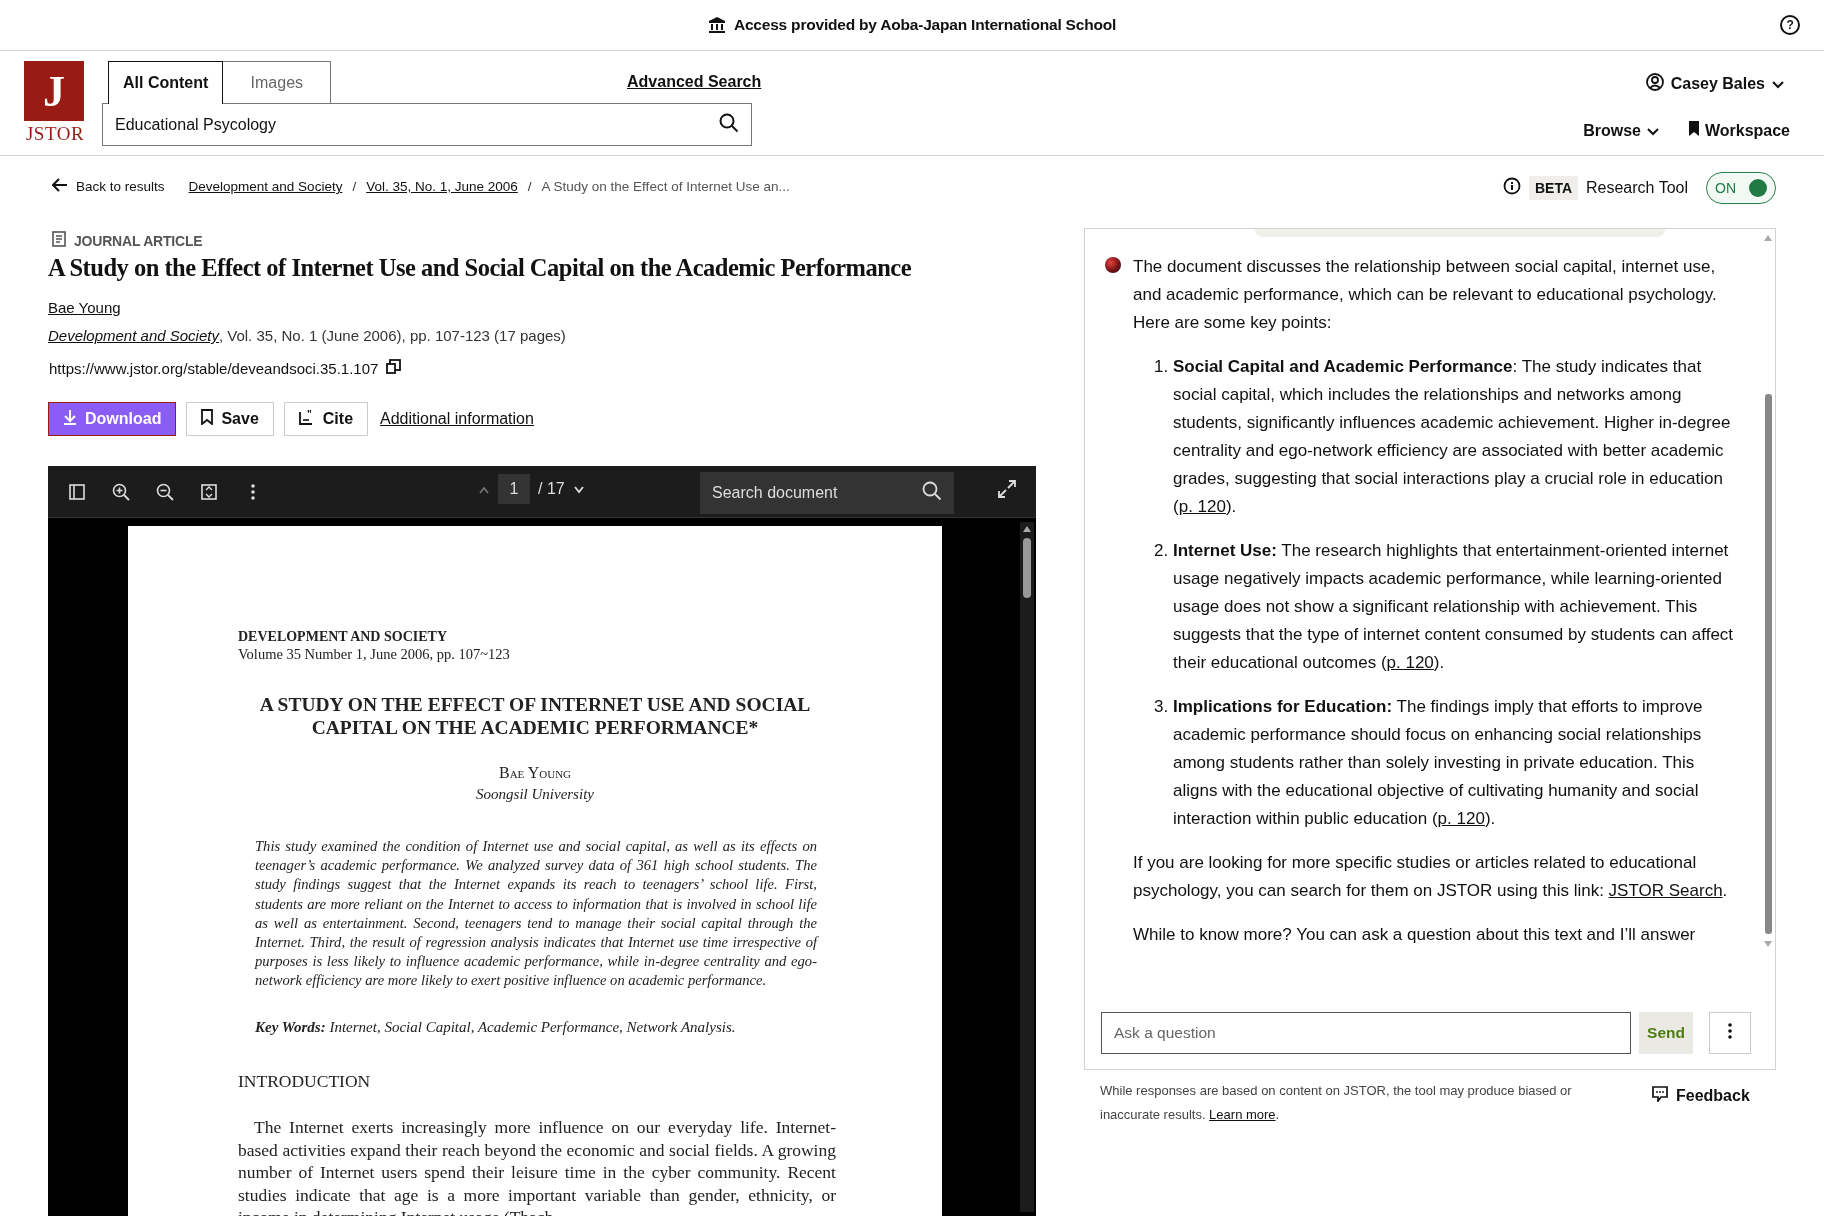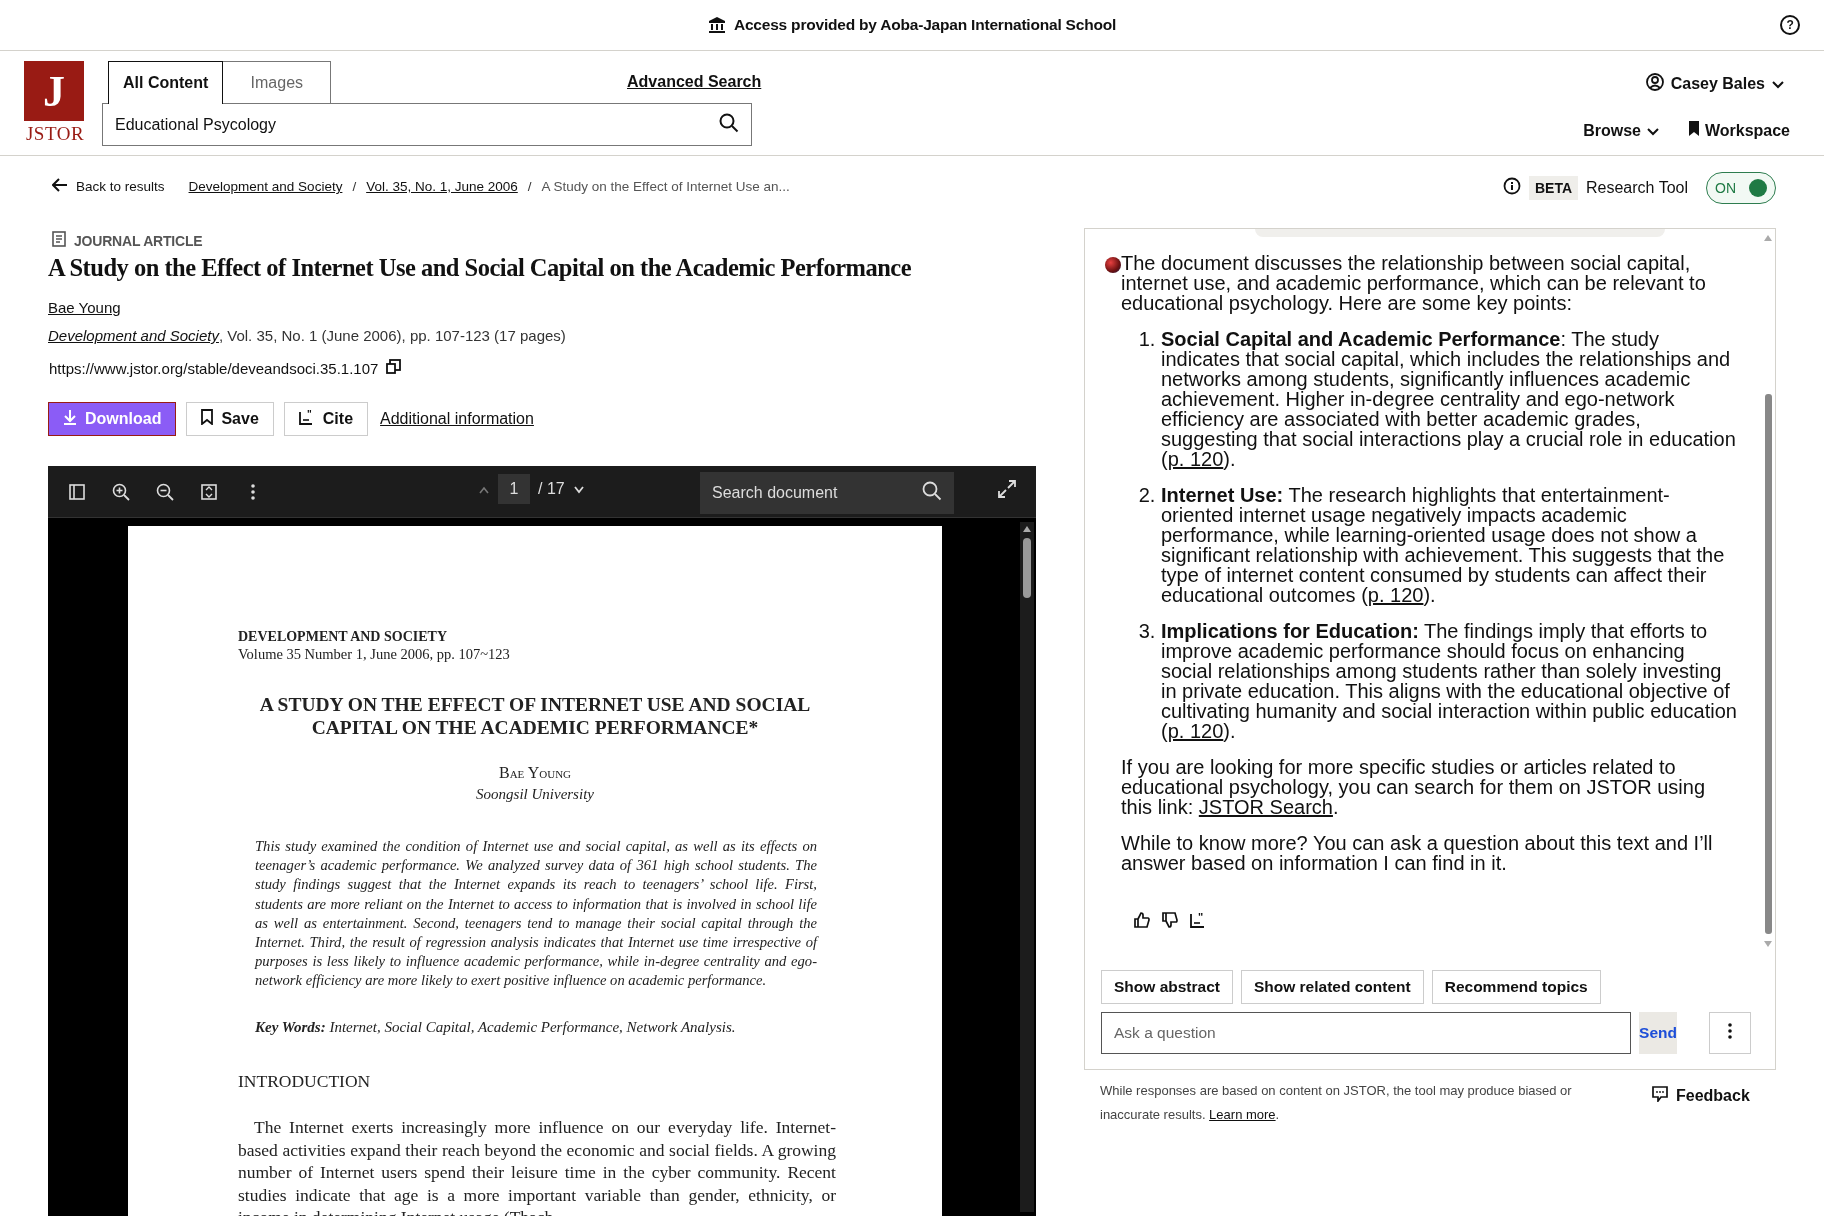--- a/index.html
+++ b/index.html
@@ -73,35 +73,35 @@
   .pg-abstract { position: absolute; left: 127px; top: 311px; width: 562px; font-size: 14.6px; line-height: 19.2px; font-style: italic; text-align: justify; }
   .pg-kw { position: absolute; left: 127px; top: 493px; font-size: 15px; font-style: italic; }
   .pg-kw b { font-style: italic; }
   .pg-intro { position: absolute; left: 110px; top: 545px; font-size: 17.5px; }
   .pg-body { position: absolute; left: 110px; top: 590px; width: 598px; font-size: 17.5px; line-height: 22.5px; text-align: justify; text-indent: 16px; }
 
   
   .panel { position: absolute; left: 1084px; top: 228px; width: 692px; height: 842px; border: 1px solid #d4d2cc; background: #fff; }
   .panel .topfade { position: absolute; left: 170px; top: 0; width: 410px; height: 8px; background: #f0efec; border-radius: 0 0 10px 10px; }
   .chat { position: absolute; left: 0; top: 0; width: 676px; height: 722px; overflow: hidden; padding: 24px 20px 0 20px; }
-  .msg { display: flex; font-size: 20px; line-height: 20px; }
+  .msg { display: flex; gap: 12px; font-size: 17px; line-height: 28px; }
   .dot { flex: 0 0 16px; width: 16px; height: 16px; border-radius: 50%; margin-top: 4px; background: radial-gradient(circle at 35% 35%, #e84040, #6a1010 60%, #1a1a4a); }
   .msg p { margin-bottom: 16px; }
   .msg ol { padding-left: 40px; margin-bottom: 16px; }
   .msg ol li { margin-bottom: 16px; }
   .msg .cite { text-decoration: underline; }
   .fb-icons { display: flex; gap: 10px; margin-left: 28px; margin-top: 22px; }
   .pscroll { position: absolute; right: 0; top: 0; width: 14px; height: 722px; }
   .pscroll .thumb { position: absolute; left: 4px; top: 165px; width: 7px; height: 540px; background: #888; border-radius: 3px; }
   .pscroll .up { position: absolute; left: 3px; top: 6px; border-left: 4px solid transparent; border-right: 4px solid transparent; border-bottom: 6px solid #aaa; }
   .pscroll .down { position: absolute; left: 3px; top: 712px; border-left: 4px solid transparent; border-right: 4px solid transparent; border-top: 6px solid #aaa; }
   .chips { position: absolute; left: 16px; top: 741px; display: flex; gap: 8px; }
   .chip { height: 34px; padding: 0 12px; border: 1px solid #ccc; display: flex; align-items: center; font-size: 15.5px; font-weight: bold; }
   .ask { position: absolute; left: 16px; top: 783px; width: 530px; height: 42px; border: 1px solid #555; display: flex; align-items: center; padding: 12px 12px; color: #666; font-size: 15.5px; }
-  .send { position: absolute; left: 554px; top: 783px; width: 38px; height: 42px; background: #ebe9e4; color: #1d4ed8; font-weight: bold; font-size: 15.5px; display: flex; align-items: center; justify-content: center; }
+  .send { position: absolute; left: 554px; top: 783px; width: 54px; height: 42px; background: #ebe9e4; color: #4d7c0f; font-weight: bold; font-size: 15.5px; display: flex; align-items: center; justify-content: center; }
   .more { position: absolute; left: 624px; top: 783px; width: 42px; height: 42px; border: 1px solid #ccc; display: flex; align-items: center; justify-content: center; }
   .disclaimer { position: absolute; left: 1100px; top: 1079px; width: 510px; font-size: 13px; color: #444; line-height: 24px; }
   .disclaimer .learn { color: #111; text-decoration: underline; }
   .feedback { position: absolute; left: 1652px; top: 1086px; display: flex; align-items: center; gap: 8px; font-weight: bold; font-size: 16px; }
 </style>
 </head>
 <body>
 
 <div class="access-bar">
   <span class="bank">
@@ -345,25 +345,20 @@
             <line x1="5" y1="12" x2="11" y2="12" stroke="#111" stroke-width="1.6"></line>
             <text x="9" y="10" font-size="11" font-weight="bold" fill="#111" font-family="Liberation Sans, sans-serif">"</text>
           </svg></span>
     </div>
   </div>
   <div class="pscroll">
     <div class="up"></div>
     <div class="thumb"></div>
     <div class="down"></div>
   </div>
-  <div class="chips">
-    <div class="chip">Show abstract</div>
-    <div class="chip">Show related content</div>
-    <div class="chip">Recommend topics</div>
-  </div>
   <div class="ask">Ask a question</div>
   <div class="send">Send</div>
   <div class="more">
     <span><svg width="4" height="16" viewBox="0 0 4 16">
           <circle cx="2" cy="2" r="1.8" fill="#111"></circle>
           <circle cx="2" cy="8" r="1.8" fill="#111"></circle>
           <circle cx="2" cy="14" r="1.8" fill="#111"></circle>
         </svg></span>
   </div>
 </div>

